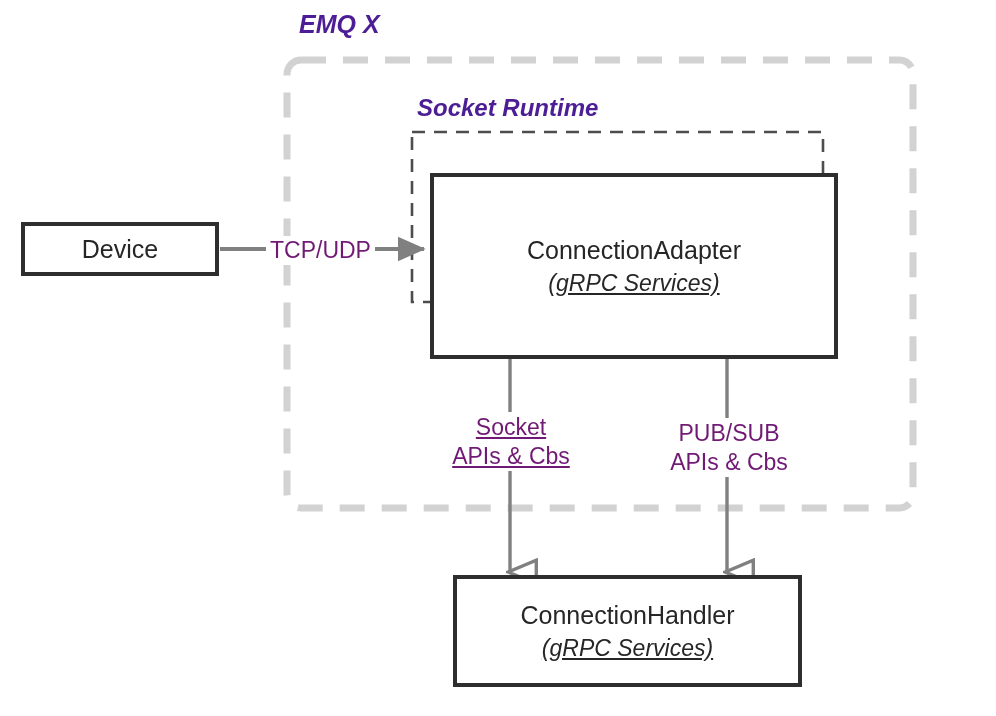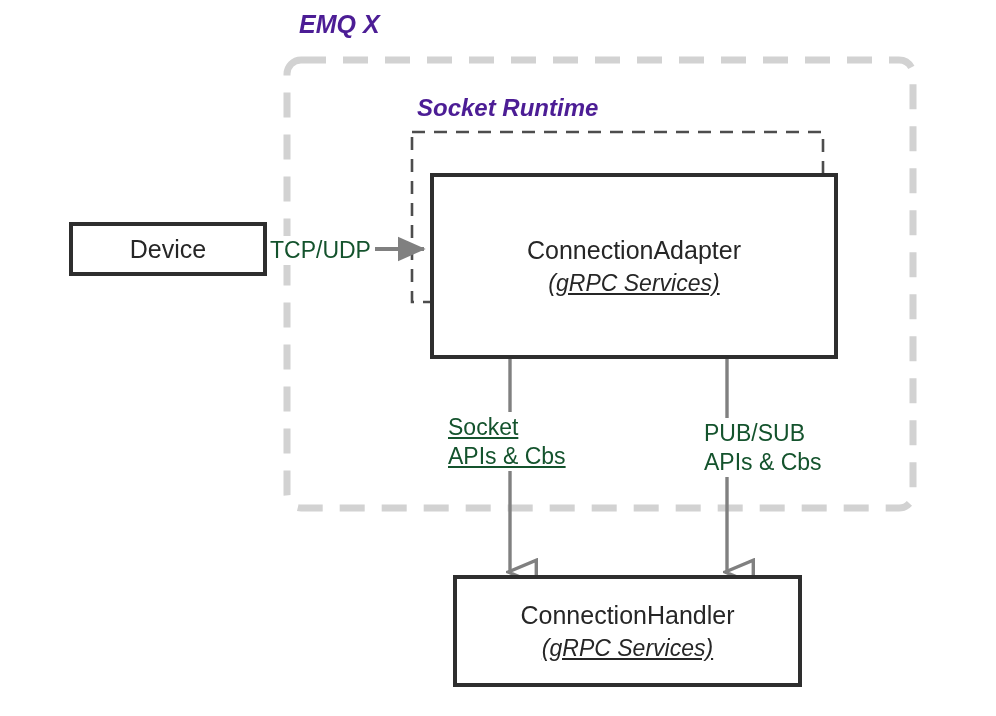--- a/index.html
+++ b/index.html
@@ -62,45 +62,45 @@
     top: 10px;
     font-size: 25px;
   }
   #exproto-label {
     left: 417px;
     top: 94px;
     font-size: 24px;
   }
   .edge-label {
     position: absolute;
-    color: #14532d;
+    color: #701a75;
     font-size: 23px;
     line-height: 29px;
+    text-align: center;
     white-space: nowrap;
     z-index: 4;
     background: #ffffff;
   }
   #tcp-udp-label {
     left: 268px;
     top: 236px;
     padding: 0 2px;
   }
   #socket-label {
     left: 448px;
     top: 413px;
     width: 126px;
     text-decoration: underline;
   }
   #pubsub-label {
     left: 664px;
     top: 419px;
     width: 130px;
-    margin-left: 40px;
   }
-  #device-box   { left: 21px;  top: 222px; width: 198px; height: 54px; margin-left: 48px; }
+  #device-box   { left: 21px;  top: 222px; width: 198px; height: 54px; }
   #adapter-box  { left: 430px; top: 173px; width: 408px; height: 186px; }
   #handler-box  { left: 441px; top: 575px; width: 349px; height: 112px; margin-left: 12px; }
 </style>
 </head>
 <body>
 
 <div id="canvas">
 
   <svg class="svg-layer" viewBox="0 0 996 716" xmlns="http://www.w3.org/2000/svg">
 

